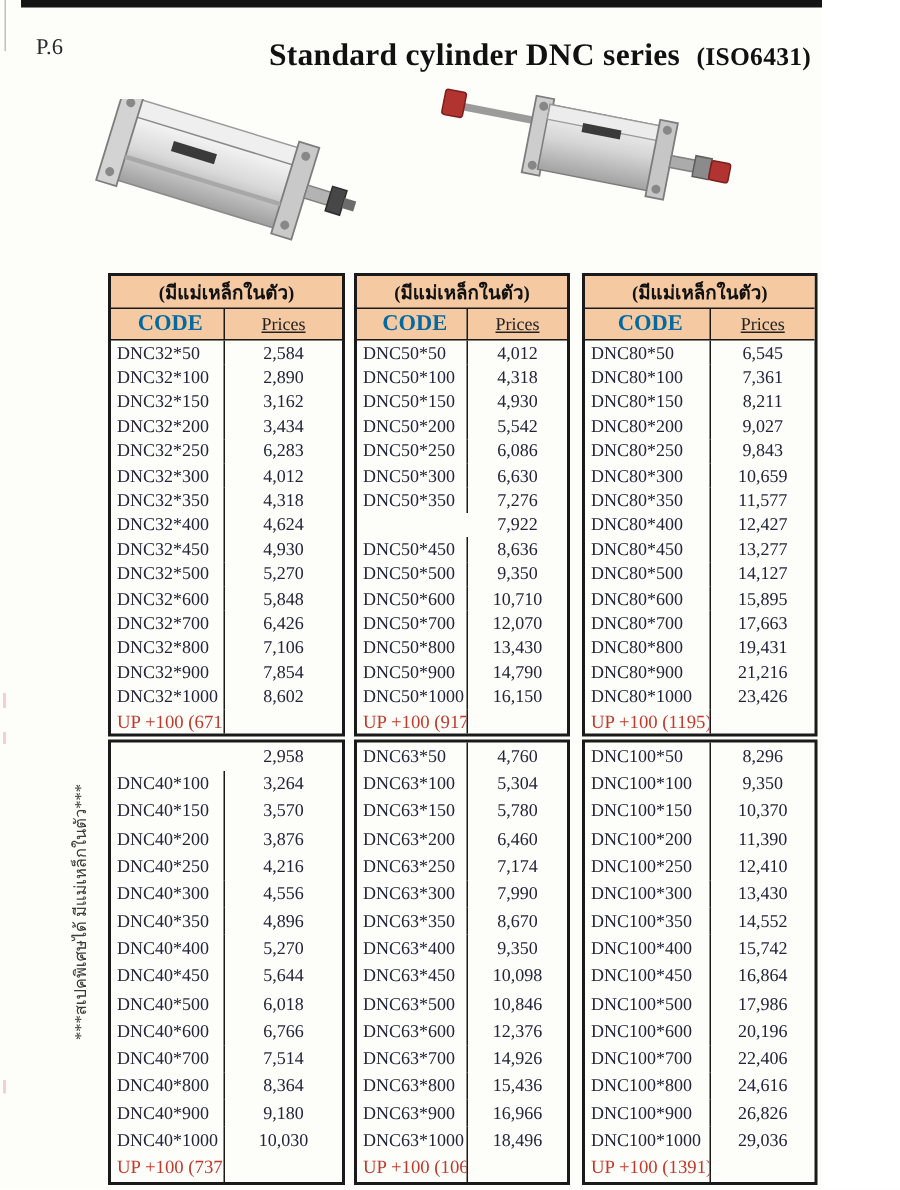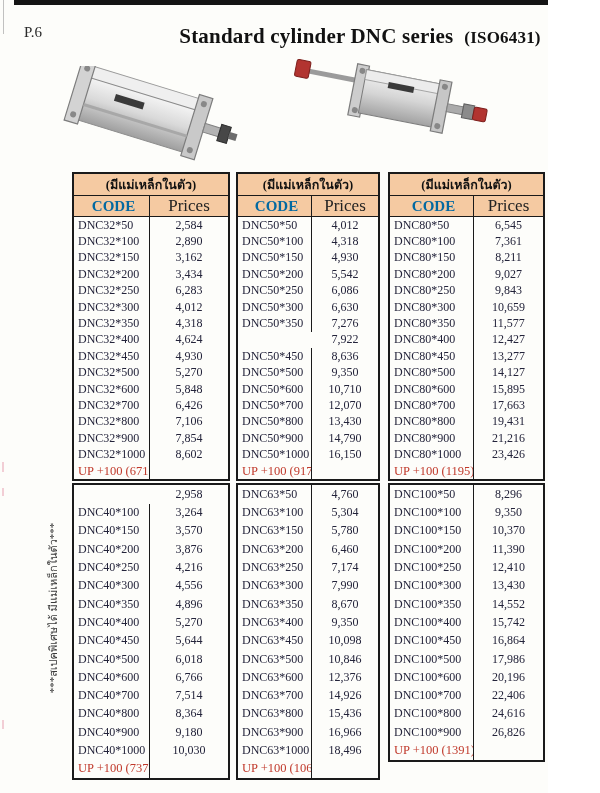--- a/index.html
+++ b/index.html
@@ -9,30 +9,30 @@
   .top-bar{position:absolute;left:14px;top:0;width:586px;height:5px;background:#141414;}
   .left-edge-line{position:absolute;left:3px;top:0;width:1px;height:34px;background:#9a9a9a;opacity:.6;}
   .pageno{position:absolute;left:24px;top:24px;font-size:15px;color:#2a2a2a;}
   .title{position:absolute;left:130px;top:24px;width:460px;margin:0;text-align:center;
          font-size:21px;font-weight:bold;color:#111;letter-spacing:.2px;}
   .title .iso{font-size:17px;}
   .photo{position:absolute;}
   .side-note{position:absolute;left:-41px;top:600px;width:186px;height:16px;
              transform:rotate(-90deg);font-size:11px;color:#3a3a3a;text-align:center;white-space:nowrap;}
   
-  .tbl{position:absolute;top:172px;}
+  .tbl{position:absolute;top:182px;}
   .sec{border:2px solid var(--border,#1a1a1a);background:#fdfdfa;}
   .sec + .sec{margin-top:2px;}
   .th-row{height:22px;background:var(--hdr,#f5caa2);border-bottom:1.5px solid #1a1a1a;
           display:flex;align-items:center;justify-content:center;
           font-weight:bold;font-size:12.5px;color:#111;}
   .col-row{height:21px;background:var(--hdr,#f5caa2);border-bottom:1.5px solid #1a1a1a;display:flex;}
   .col-row .code{display:flex;align-items:center;justify-content:center;
                  font-weight:bold;font-size:15px;color:#0369a1;}
-  .col-row .price{display:flex;align-items:center;justify-content:center;font-size:17px;color:#222;}
+  .col-row .price{display:flex;align-items:center;justify-content:center;font-size:12px;color:#222;text-decoration:underline;}
   .row{display:flex;}
   .secA .row{height:16.4px;}
   .secB .row{height:18.3px;}
   .code{border-right:1.5px solid #1a1a1a;padding-left:4px;display:flex;align-items:center;
         font-size:12px;color:#23233a;white-space:nowrap;overflow:hidden;}
   .price{flex:1;display:flex;align-items:center;justify-content:center;
          font-size:12px;color:#23233a;}
   .footer-row .code{color:var(--red,#c0392b);font-size:12.5px;}
   .smudge{position:absolute;background:#9b9b9b;opacity:.45;border-radius:2px;filter:blur(.5px);}
   .pink-tick{position:absolute;left:2px;width:2px;background:#e8a0b0;opacity:.5;}
@@ -504,20 +504,24 @@
             <div class="price">22,406</div>
           </div>
           <div class="row">
             <div class="code" style="flex: 0 0 84px;">DNC100*800</div>
             <div class="price">24,616</div>
           </div>
           <div class="row">
             <div class="code" style="flex: 0 0 84px;">DNC100*900</div>
             <div class="price">26,826</div>
           </div>
+          <div class="row">
+            <div class="code" style="flex: 0 0 84px;">DNC100*1000</div>
+            <div class="price">29,036</div>
+          </div>
           <div class="row footer-row">
             <div class="code" style="flex: 0 0 84px;">UP +100 (1391)</div>
             <div class="price"></div>
           </div>
         </div>
       </div>
     </div>
 
   <div class="smudge" style="left:571px;top:168px;width:13px;height:5px;transform:rotate(-8deg);"></div>
   <div class="smudge" style="left:566px;top:203px;width:17px;height:6px;transform:rotate(5deg);"></div>

